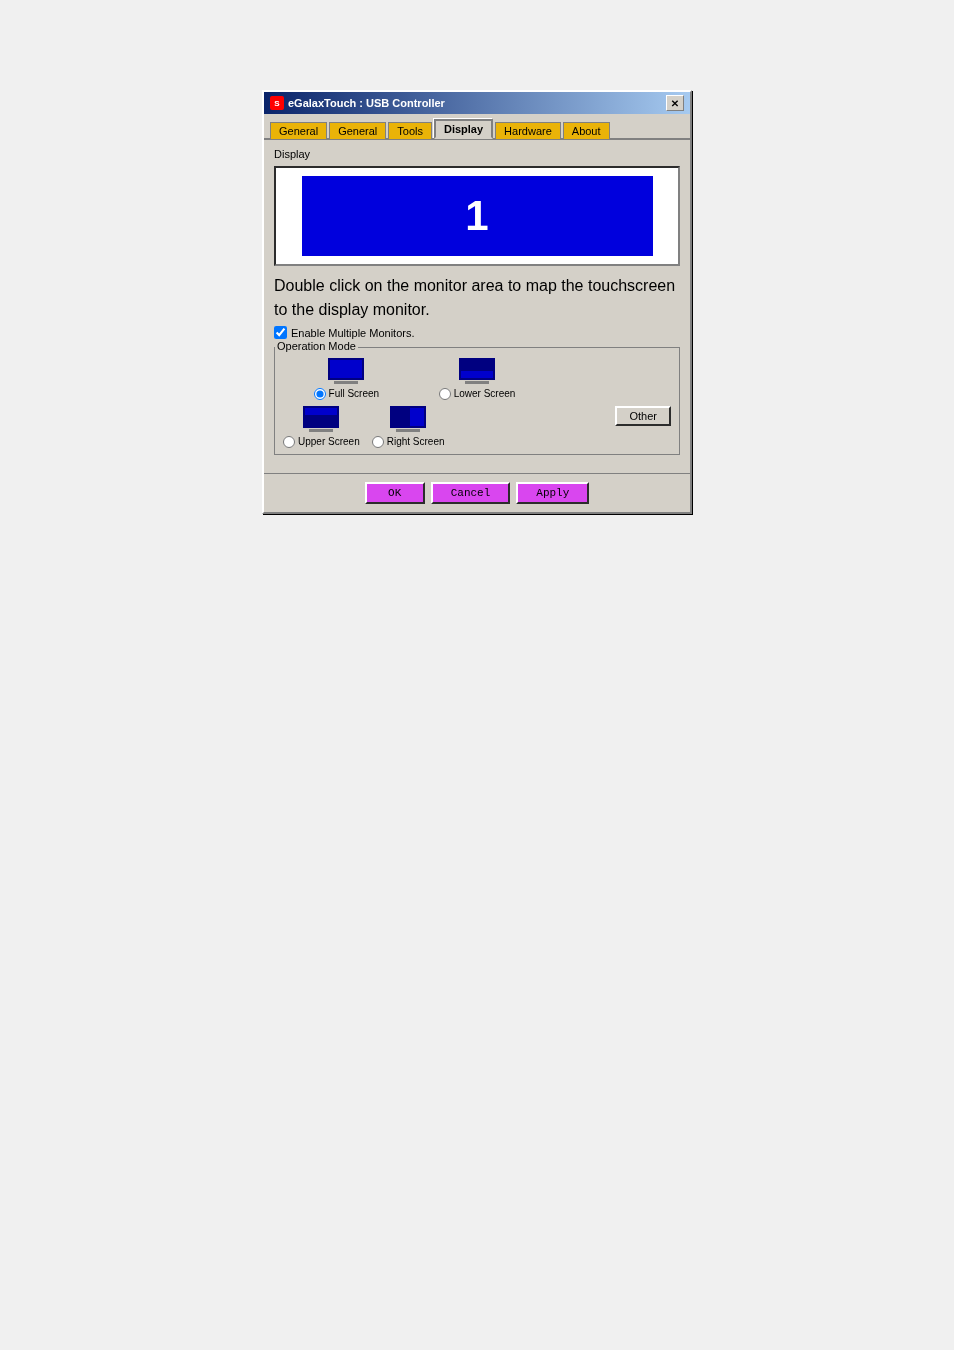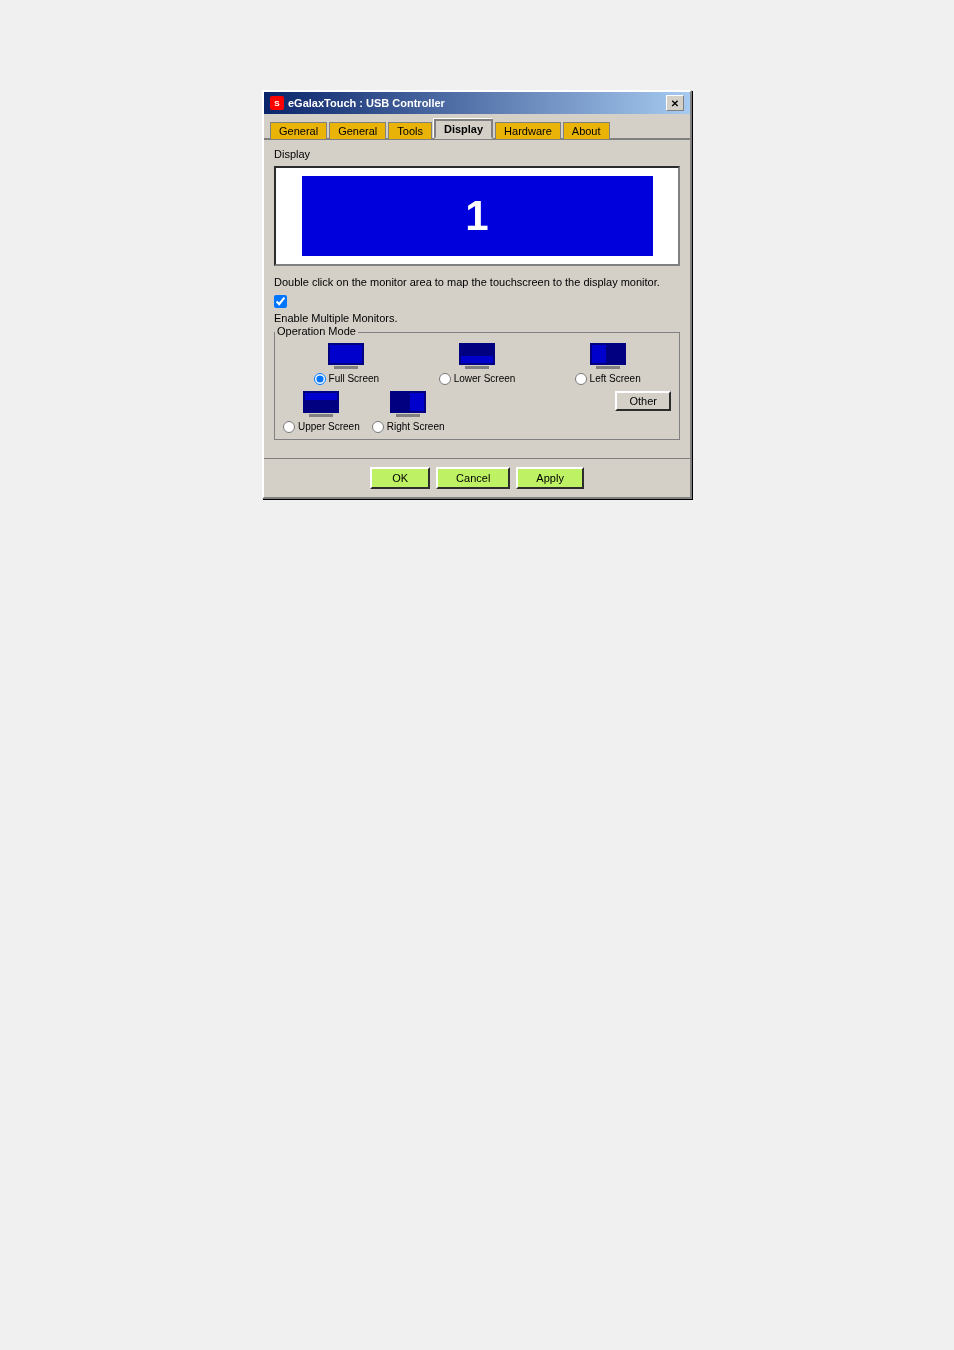--- a/index.html
+++ b/index.html
@@ -133,32 +133,31 @@
     }
 
     .monitor-number {
       color: white;
       font-size: 42px;
       font-weight: bold;
       font-family: Arial, sans-serif;
     }
 
     .info-text {
-      font-size: 11px;
+      font-size: 16px;
       line-height: 1.5;
       margin-bottom: 4px;
     }
 
     .checkbox-row {
       display: flex;
-      align-items: flex-start;
+      align-items: flex-end;
       gap: 4px;
       margin-bottom: 4px;
       font-size: 11px;
-      flex-direction: column;
     }
 
     .checkbox-row input[type="checkbox"] {
       width: 13px;
       height: 13px;
     }
 
     .operation-mode-group {
       border: 1px solid #808080;
       padding: 6px 8px;
@@ -250,21 +249,21 @@
       margin-top: 1px;
     }
 
     .radio-label {
       font-size: 10px;
       white-space: nowrap;
     }
 
     .radio-row {
       display: flex;
-      align-items: center;
+      align-items: flex-start;
       gap: 3px;
       font-size: 11px;
     }
 
     .radio-row input[type="radio"] {
       width: 12px;
       height: 12px;
     }
 
     .other-btn {
@@ -284,31 +283,32 @@
       display: flex;
       align-items: center;
       justify-content: center;
       gap: 6px;
       padding: 8px 10px;
       border-top: 1px solid #808080;
       background: #d4d0c8;
     }
 
     .bottom-btn {
-      background: #bef264;
+      background: #d946ef;
       border: 2px outset #d4d0c8;
       border-top-color: #fff;
       border-left-color: #fff;
       border-right-color: #808080;
       border-bottom-color: #808080;
       padding: 3px 18px;
       font-size: 11px;
       cursor: pointer;
       min-width: 60px;
       text-align: center;
+      font-family: Liberation Mono, monospace;
     }
   </style>
 </head>
 <body>
 
 <div class="window">
 
   <div class="title-bar">
     <div class="title-bar-left">
       <div class="title-icon">S</div>
@@ -377,32 +377,20 @@
               <div class="monitor-icon-screen-half-top"></div>
             </div>
             <div class="monitor-icon-stand"></div>
           </div>
           <div class="radio-row">
             <input type="radio" name="operation-mode" id="lower-screen" style="">
             <label for="lower-screen" class="radio-label">Lower Screen</label>
           </div>
         </div>
 
-        <div class="radio-item">
-          <div class="monitor-icon">
-            <div class="monitor-icon-screen" style="background:#0000cc; border-color:#000080; position:relative;">
-              <div class="monitor-icon-screen-half-right"></div>
-            </div>
-            <div class="monitor-icon-stand"></div>
-          </div>
-          <div class="radio-row">
-            <input type="radio" name="operation-mode" id="left-screen" style="">
-            <label for="left-screen" class="radio-label">Left Screen</label>
-          </div>
-        </div>
 
       </div>
 
       <div style="display:flex; align-items:flex-start; gap:12px; margin-top:6px;">
 
         <div class="radio-item">
           <div class="monitor-icon">
             <div class="monitor-icon-screen" style="background:#0000cc; border-color:#000080; position:relative;">
               <div class="monitor-icon-screen-half-bottom"></div>
             </div>

